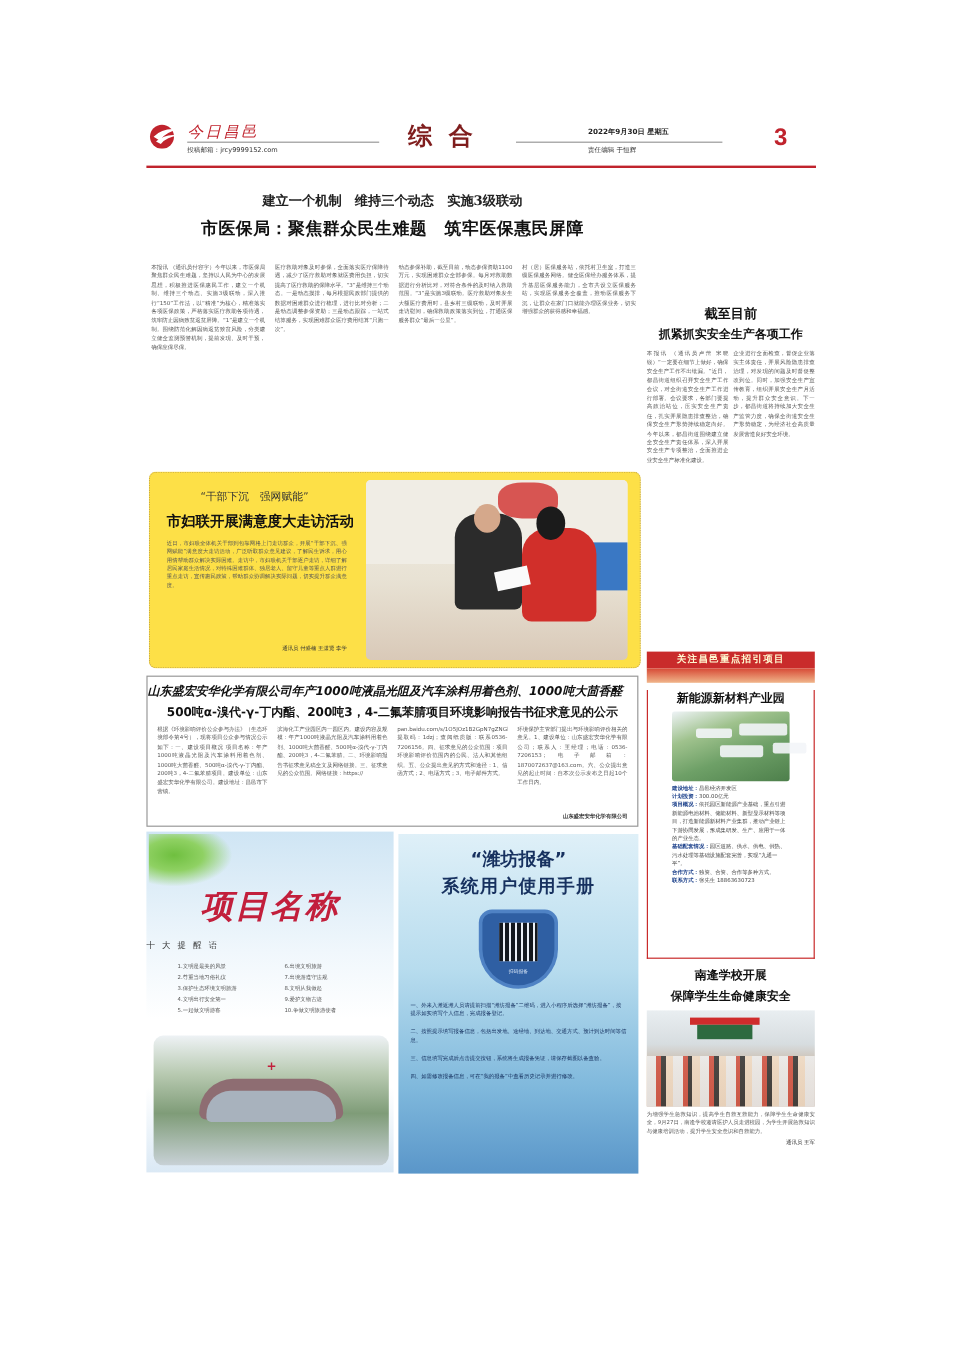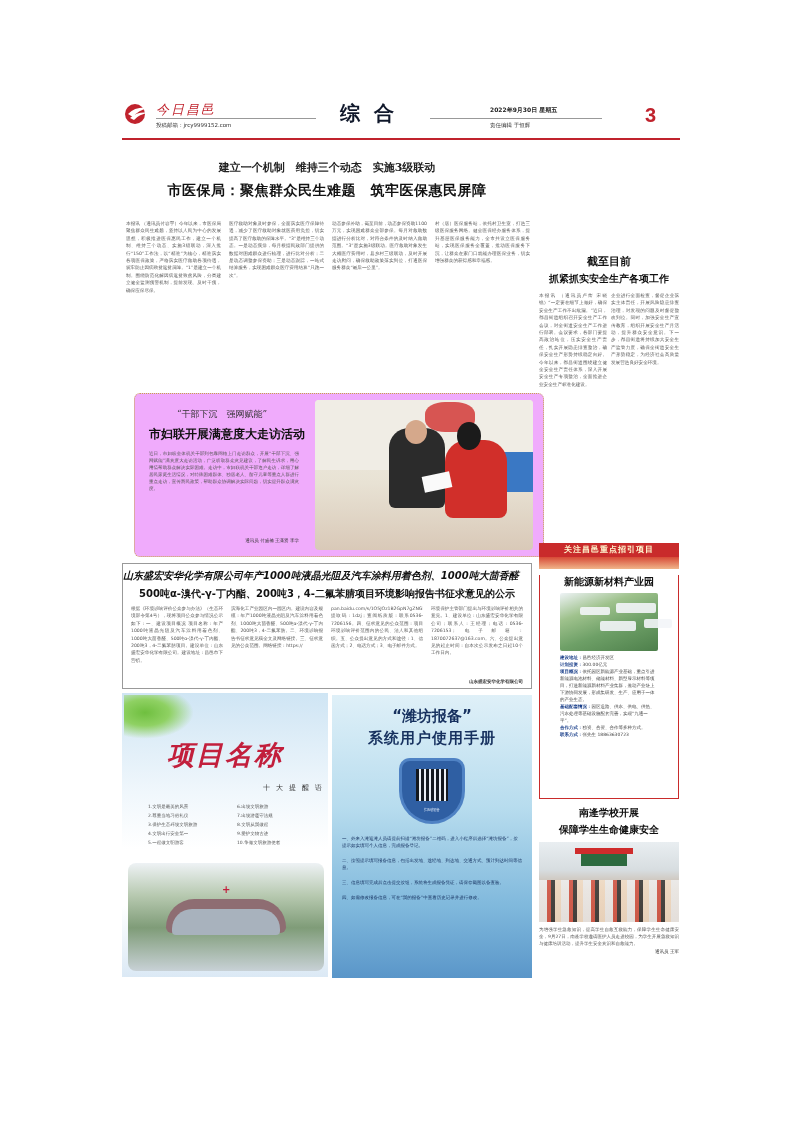--- a/index.html
+++ b/index.html
@@ -5,21 +5,21 @@
   html, body { margin:0; padding:0; background:#ffffff; }
   body { width:794px; height:1123px; position:relative; overflow:hidden; font-family:"DejaVu Serif", serif; color:#222; }
   .page { position:absolute; left:122px; top:98px; width:558px; height:900px; }
 
   
   .masthead { position:absolute; left:0; top:0; width:558px; height:38px; }
   .logo { position:absolute; left:2px; top:4px; width:26px; height:22px; }
   .logo-text { position:absolute; left:34px; top:3px; font-size:13px; color:#c0232d; font-style:italic; font-family:"DejaVu Serif", serif; letter-spacing:2px; }
   .contact { position:absolute; left:34px; top:24px; font-size:5.5px; color:#333; font-family:"DejaVu Sans", sans-serif; }
   .mast-line-l { position:absolute; left:34px; top:20px; width:160px; height:1px; background:#999; }
-  .section-name { position:absolute; left:218px; top:2px; font-size:20px; font-weight:bold; font-family:"DejaVu Sans", sans-serif; letter-spacing:14px; color:#0f172a; }
+  .section-name { position:absolute; left:218px; top:2px; font-size:20px; font-weight:bold; font-family:"DejaVu Sans", sans-serif; letter-spacing:14px; color:#7f1d1d; }
   .mast-line-r { position:absolute; left:308px; top:20px; width:172px; height:1px; background:#999; }
   .date { position:absolute; left:368px; top:8px; font-size:6px; color:#222; font-family:"DejaVu Sans", sans-serif; font-weight:bold; }
   .editor { position:absolute; left:368px; top:24px; font-size:5.5px; color:#333; font-family:"DejaVu Sans", sans-serif; }
   .page-num { position:absolute; left:523px; top:6px; font-size:20px; font-weight:bold; color:#c0232d; font-family:"Liberation Sans", sans-serif; }
   .red-rule { position:absolute; left:0; top:40px; width:558px; height:2px; background:#c0232d; }
 
   
   .lead { position:absolute; left:0; top:46px; width:410px; height:250px; }
   .lead-kicker { position:absolute; left:0; top:16px; width:410px; text-align:center; font-size:11px; font-weight:bold; color:#222; }
   .lead-head { position:absolute; left:0; top:38px; width:410px; text-align:center; font-size:14px; font-weight:bold; font-family:"DejaVu Sans", sans-serif; color:#111; letter-spacing:0.5px; }
@@ -33,21 +33,21 @@
   .notice-body { font-size:4.5px; line-height:7px; color:#555; padding:3px 7px 0 7px; font-family:"DejaVu Sans", sans-serif; }
   .notice-sign { font-size:4.5px; text-align:right; padding-right:8px; color:#333; line-height:7px; font-family:"DejaVu Sans", sans-serif; }
 
   
   .duchang { position:absolute; left:417px; top:150px; width:140px; height:292px; }
   .dc-head1 { text-align:center; font-size:11px; font-weight:bold; color:#111; margin-top:6px; }
   .dc-head2 { text-align:center; font-size:10px; font-weight:bold; color:#111; margin-top:3px; }
   .dc-cols { display:flex; gap:4px; margin-top:6px; height:236px; }
 
   
-  .wf { position:absolute; left:12px; top:295px; width:408px; height:162px; border:1px dotted #c8a848; border-radius:6px; background:#f0abfc; }
+  .wf { position:absolute; left:2px; top:295px; width:408px; height:162px; border:1px dotted #c8a848; border-radius:6px; background:#fde047; }
   .wf-kicker { position:absolute; left:12px; top:14px; width:150px; text-align:center; font-size:9px; color:#333; }
   .wf-head { position:absolute; left:12px; top:32px; width:160px; text-align:center; font-size:12px; font-weight:bold; color:#111; }
   .wf-body { position:absolute; left:14px; top:56px; width:150px; font-size:4.5px; line-height:7px; color:#555; font-family:"DejaVu Sans", sans-serif; text-align:justify; }
   .wf-credit { position:absolute; left:60px; top:144px; width:104px; font-size:4.5px; text-align:right; color:#333; font-family:"DejaVu Sans", sans-serif; }
   .wf-photo { position:absolute; left:180px; top:6px; width:218px; height:150px; border-radius:4px; overflow:hidden; background:linear-gradient(180deg,#f2efe6 0%,#e8e2d4 55%,#d9c9b8 100%); }
   .wf-photo .wall { position:absolute; left:0; top:0; width:100%; height:70px; background:#f0ede5; }
   .wf-photo .fu { position:absolute; left:110px; top:2px; width:50px; height:30px; background:#d23a38; border-radius:40%; opacity:.85; }
   .wf-photo .blue { position:absolute; right:0; top:52px; width:40px; height:40px; background:#3a78c4; }
   .wf-photo .man { position:absolute; left:74px; top:28px; width:56px; height:80px; background:#2b2b2b; border-radius:20px 20px 6px 6px; }
   .wf-photo .manhead { position:absolute; left:90px; top:20px; width:22px; height:24px; background:#d5a88b; border-radius:50%; }
@@ -70,21 +70,21 @@
   .inv-title { text-align:center; font-size:10px; font-weight:bold; color:#111; font-family:"DejaVu Sans", sans-serif; margin:6px 0 4px 0; }
   .inv-photo { height:58px; background:linear-gradient(160deg,#eef3f6 0%,#9fc28d 30%,#6ea067 60%,#4d7f4b 100%); position:relative; border-radius:2px; }
   .inv-photo .bld { position:absolute; background:#f3f5f8; border-radius:2px; opacity:.9; }
   .inv-fields { font-size:4.5px; line-height:7px; color:#444; margin-top:3px; font-family:"DejaVu Sans", sans-serif; }
   .inv-fields b { color:#1a3f8a; }
 
   
   .tour { position:absolute; left:0; top:595px; width:206px; height:284px; background:linear-gradient(180deg,#cfe5f4 0%,#f0f7fc 35%,#ffffff 55%,#ffffff 75%,#dbe9f5 100%); }
   .tour .leaves { position:absolute; left:2px; top:2px; width:70px; height:44px; background:radial-gradient(ellipse at 30% 40%,#6fbf3f 0%,#8fd163 35%,rgba(255,255,255,0) 70%); }
   .tour-title { position:absolute; left:0; top:44px; width:206px; text-align:center; font-size:27px; font-weight:bold; color:#c21f3c; font-family:"DejaVu Serif", serif; font-style:italic; letter-spacing:2px; }
-  .tour-sub { position:absolute; left:0; top:90px; width:206px; text-align:right; font-size:7px; letter-spacing:6px; color:#333; font-family:"DejaVu Sans", sans-serif; }
+  .tour-sub { position:absolute; left:0; top:90px; width:206px; text-align:left; font-size:7px; letter-spacing:6px; color:#333; font-family:"DejaVu Sans", sans-serif; }
   .tour-list { position:absolute; left:26px; top:110px; width:170px; display:grid; grid-template-columns:1fr 1fr; column-gap:8px; row-gap:2px; font-size:4.5px; line-height:7px; color:#555; font-family:"DejaVu Sans", sans-serif; }
   .tour-photo { position:absolute; left:6px; top:170px; width:196px; height:108px; background:linear-gradient(180deg,#eef2f5 0%,#b7c9b0 30%,#7f9c78 60%,#c8d1d6 100%); border-radius:8px; overflow:hidden; }
   .tour-photo .b1 { position:absolute; left:38px; top:36px; width:120px; height:34px; background:#8e6d72; border-radius:30px 30px 6px 6px; }
   .tour-photo .b2 { position:absolute; left:44px; top:46px; width:108px; height:26px; background:#a8b2bd; border-radius:20px 20px 4px 4px; }
   .tour-photo .cross { position:absolute; left:94px; top:22px; width:10px; height:10px; color:#c21f3c; font-size:10px; line-height:10px; font-weight:bold; font-family:"DejaVu Sans", sans-serif; }
 
   
   .handbook { position:absolute; left:210px; top:597px; width:200px; height:283px; background:linear-gradient(180deg,#dff0f8 0%,#b7dcee 40%,#7fb8dc 75%,#5a96c9 100%); }
   .hb-title1 { position:absolute; left:0; top:12px; width:200px; text-align:center; font-size:15px; font-weight:bold; color:#17315f; font-family:"DejaVu Sans", sans-serif; }
   .hb-title2 { position:absolute; left:0; top:34px; width:200px; text-align:center; font-size:15px; font-weight:bold; color:#17315f; font-family:"DejaVu Sans", sans-serif; letter-spacing:1px; }

